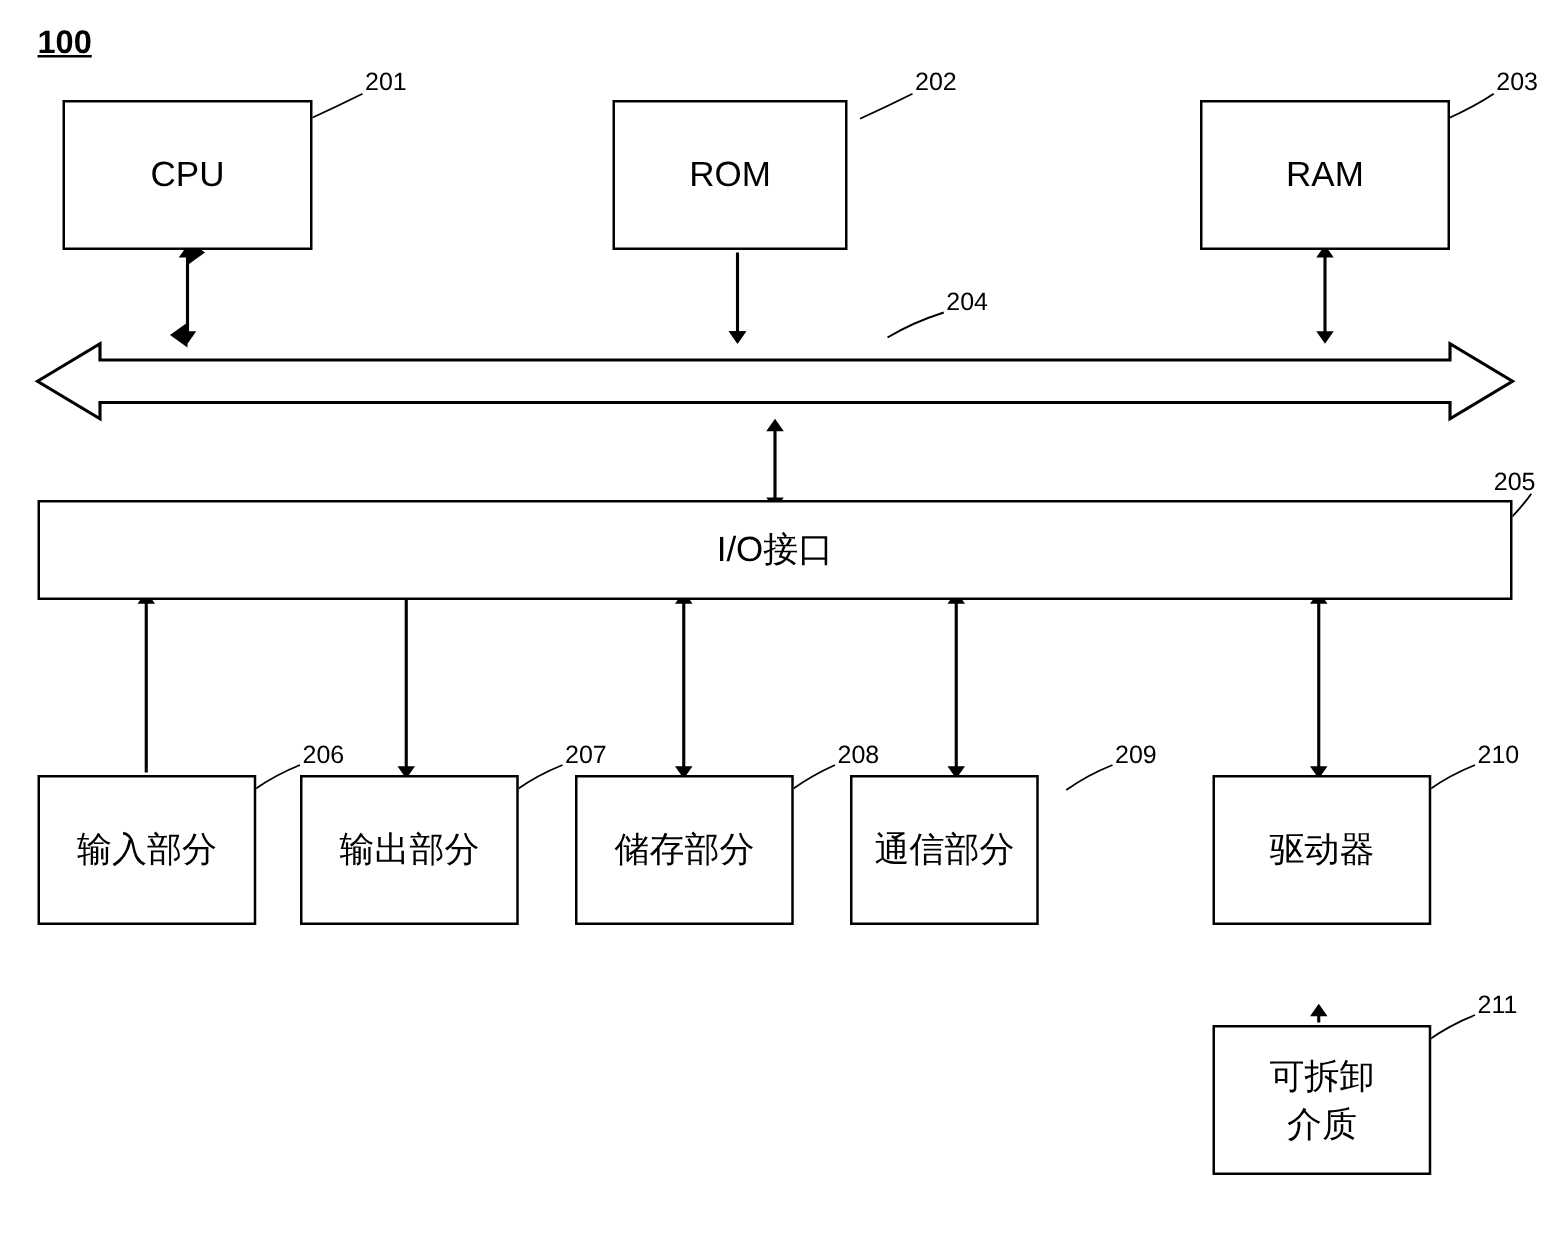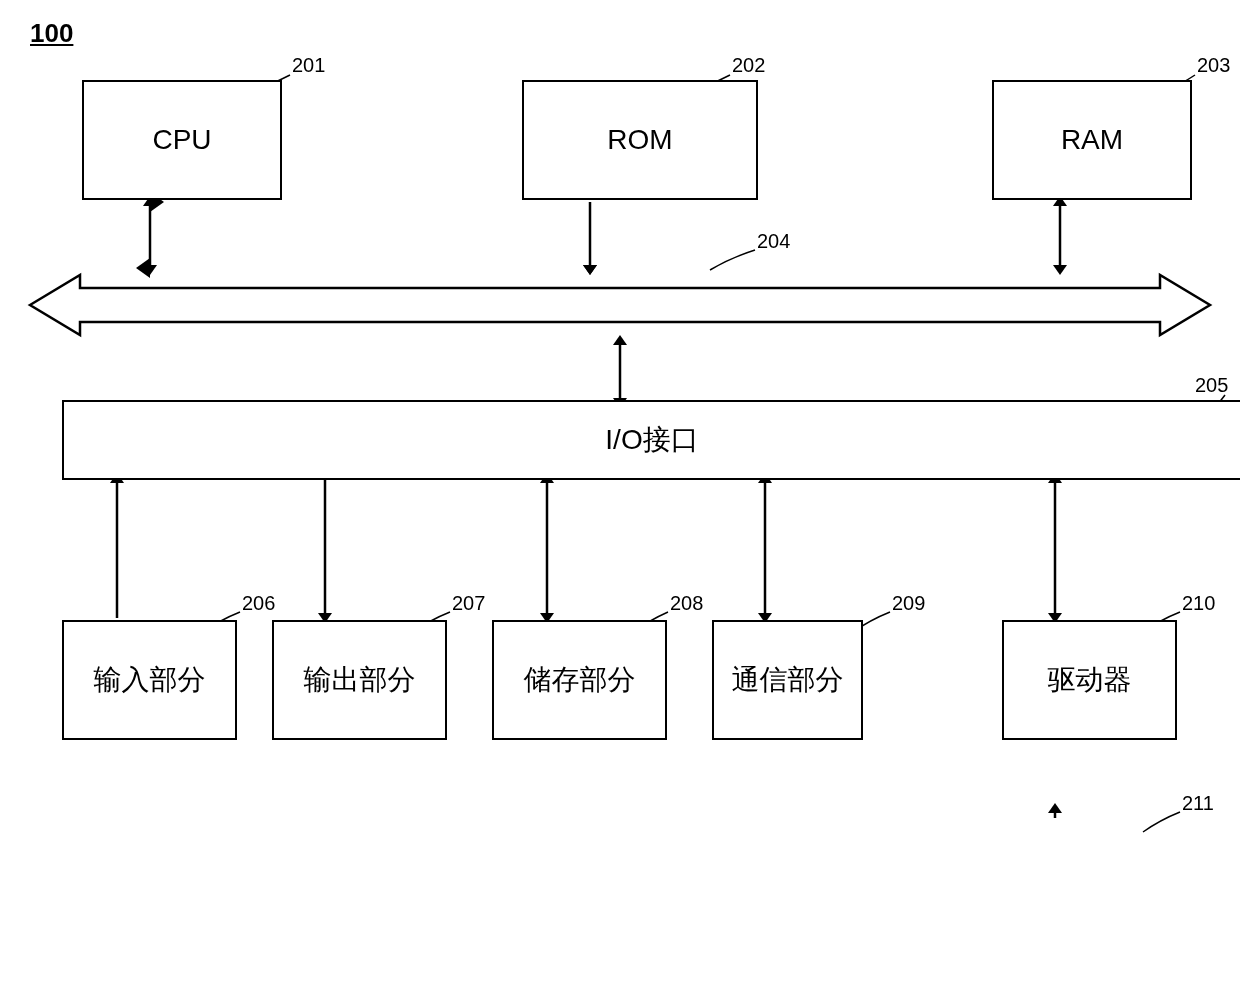--- a/index.html
+++ b/index.html
@@ -32,34 +32,33 @@
     
     .box {
       position: absolute;
       border: 2px solid #000;
       display: flex;
       align-items: center;
       justify-content: center;
       font-size: 28px;
       font-weight: normal;
       background: #fff;
-      margin-left: 32px;
     }
 
     .box-cpu {
       left: 50px;
       top: 80px;
       width: 200px;
       height: 120px;
     }
 
     .box-rom {
       left: 490px;
       top: 80px;
-      width: 236px;
+      width: 188px;
       height: 120px;
     }
 
     .box-ram {
       left: 960px;
       top: 80px;
       width: 200px;
       height: 120px;
     }
 
@@ -275,14 +274,17 @@
   </div>
 
   <div class="box box-comm">
     <span>通信部分</span>
   </div>
 
   <div class="box box-driver">
     <span>驱动器</span>
   </div>
 
+  <div class="box box-media" style="text-align:center; line-height:1.4;">
+    <span>可拆卸<br>介质</span>
+  </div>
 
 </div>
 
 </body></html>

